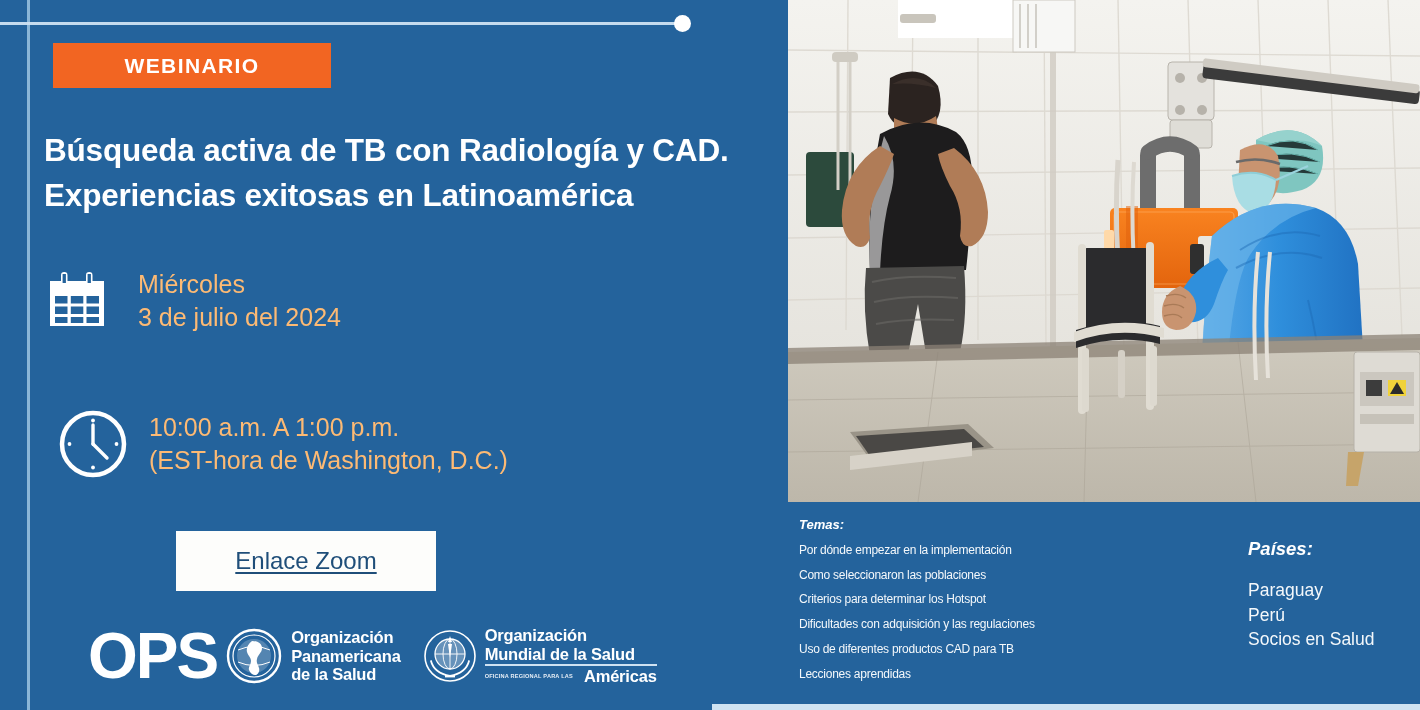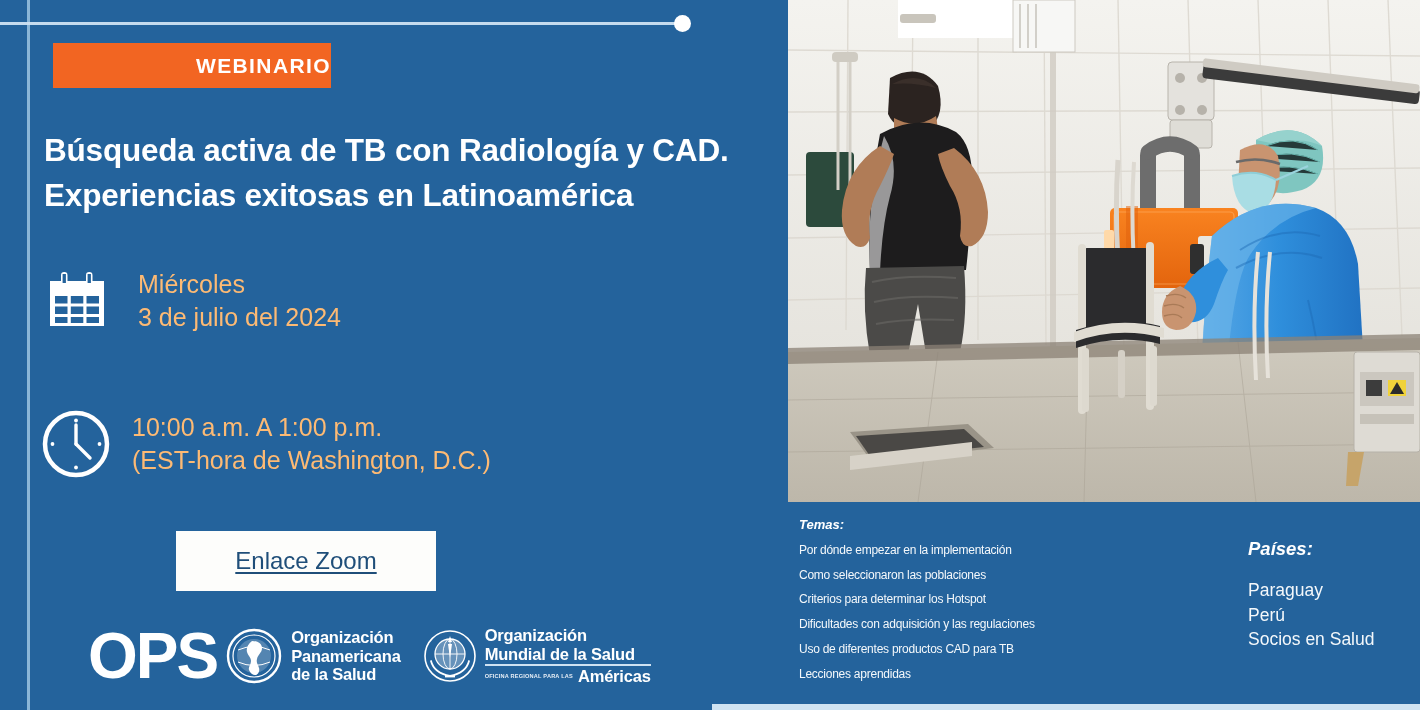--- a/index.html
+++ b/index.html
@@ -58,21 +58,21 @@
   }
   .badge {
     position: absolute;
     left: 53px;
     top: 43px;
     width: 278px;
     height: 45px;
     background: #F26522;
     display: flex;
     align-items: center;
-    justify-content: flex-end;
+    justify-content: center;
   }
   .badge span {
     color: #ffffff;
     font-weight: bold;
     font-size: 21px;
     letter-spacing: 1.4px;
   }
 
   .title {
     position: absolute;
@@ -86,21 +86,21 @@
     letter-spacing: -0.2px;
   }
   .title .l2 { display: block; }
 
   .info-row {
     position: absolute;
     display: flex;
     align-items: center;
   }
   .info-row.date { left: 46px; top: 268px; }
-  .info-row.time { left: 40px; top: 408px; }
+  .info-row.time { left: 57px; top: 408px; }
 
   .icon-box {
     width: 92px;
     flex: 0 0 92px;
     display: flex;
     align-items: center;
     justify-content: flex-start;
   }
   .info-text {
     color: #fdba74;
@@ -163,21 +163,21 @@
   .who-txt .ruleline {
     display: block;
     width: 100%;
     height: 2px;
     background: #cfe2f2;
     margin: 1px 0 1px 0;
   }
   .who-sub {
     display: flex;
     align-items: flex-start;
-    gap: 5px;
+    gap: 11px;
   }
   .who-tiny {
     font-size: 5.6px;
     letter-spacing: .2px;
     color: #e7eef6;
     font-weight: bold;
     white-space: nowrap;
   }
   .who-amer {
     font-size: 16.5px;

